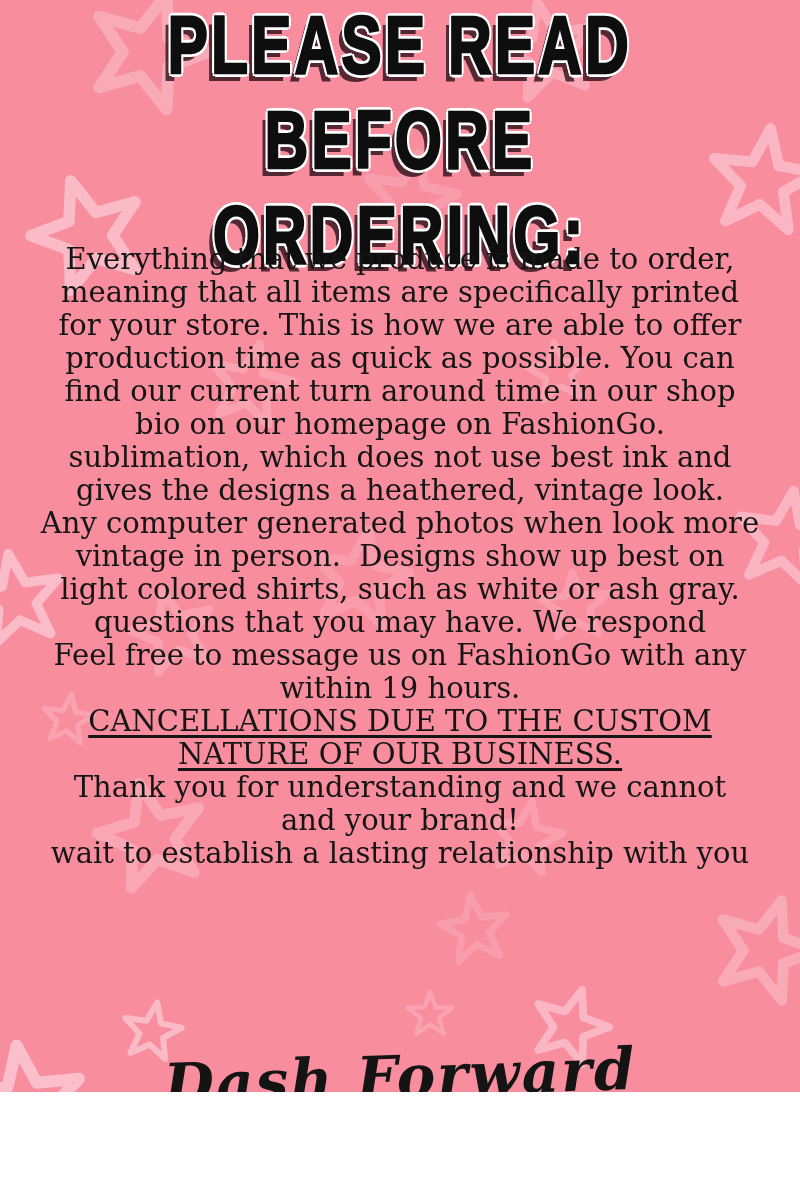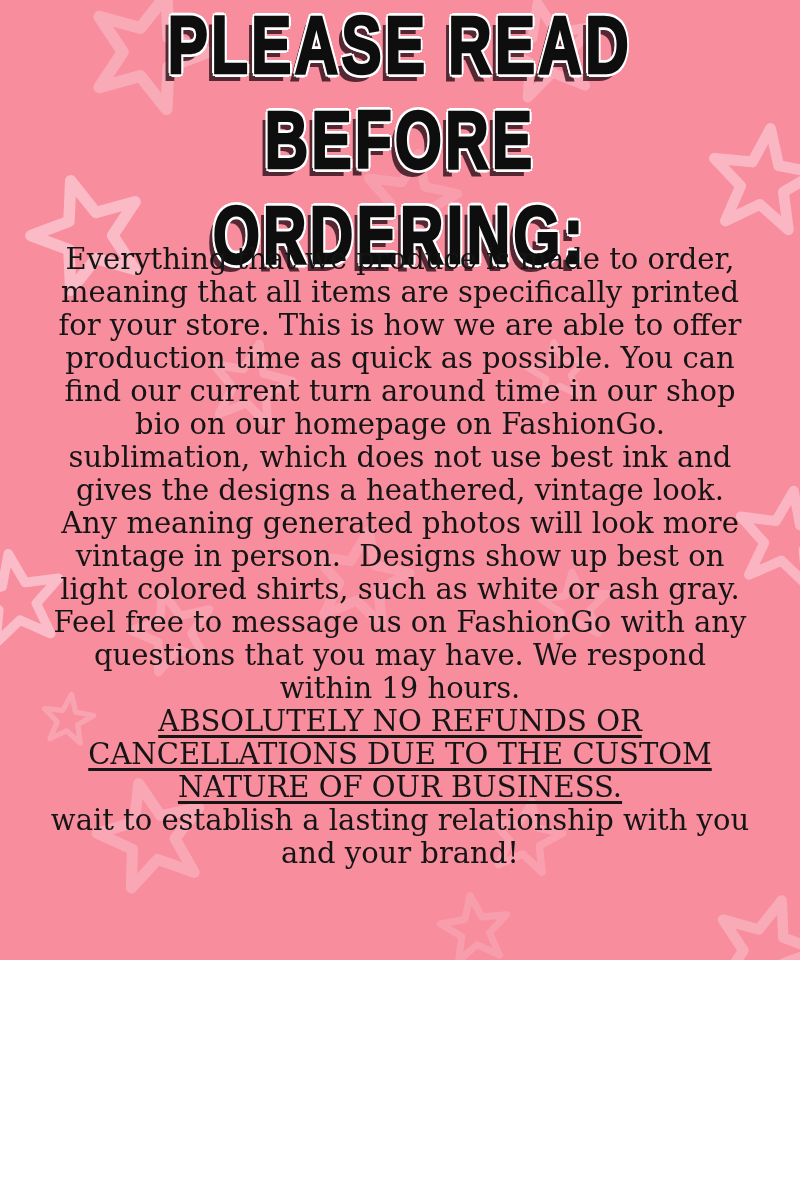--- a/index.html
+++ b/index.html
@@ -1,21 +1,21 @@
 <!DOCTYPE html>
 <html style="--color-background: #F88D9E; --color-star: #FBC2CD; --color-heading_fill: #0E0E0E; --color-body_text: #151515;"><head>
 <meta charset="utf-8">
 <style>
   html, body { margin: 0; padding: 0; }
   body { font-family: "DejaVu Serif", serif; }
 
   .poster {
     position: relative;
     width: 800px;
-    height: 960px;
+    height: 1092px;
     background: var(--color-background, #F88D9E);
     overflow: hidden;
     margin: 0 auto;
     text-decoration: underline;
   }
 
   
   .star {
     position: absolute;
     color: var(--color-star, #FBC2CD);
@@ -226,30 +226,30 @@
 
   <div class="layer notice">
     <p>Everything that we produce is made to order,</p>
     <p>meaning that all items are specifically printed</p>
     <p>for your store. This is how we are able to offer</p>
     <p>production time as quick as possible. You can</p>
     <p>find our current turn around time in our shop</p>
     <p>bio on our homepage on FashionGo.</p>
     <p>sublimation, which does not use best ink and</p>
     <p>gives the designs a heathered, vintage look.</p>
-    <p>Any meaning generated photos will look more</p>
+    <p>Any computer generated photos when look more</p>
     <p>vintage in person.  Designs show up best on</p>
     <p>light colored shirts, such as white or ash gray.</p>
+    <p>questions that you may have. We respond</p>
     <p>Feel free to message us on FashionGo with any</p>
-    <p>questions that you may have. We respond</p>
     <p>within 19 hours.</p>
-    <p class="u">ABSOLUTELY NO REFUNDS OR</p>
     <p class="u">CANCELLATIONS DUE TO THE CUSTOM</p>
     <p class="u">NATURE OF OUR BUSINESS.</p>
+    <p>Thank you for understanding and we cannot</p>
+    <p>and your brand!</p>
     <p>wait to establish a lasting relationship with you</p>
-    <p>and your brand!</p>
   </div>
 
   <div class="layer brand-script">Dash Forward</div>
 
   <div class="layer wholesale"><span>WHOLESALE</span></div>
 
 </div>
 
 </body></html>

